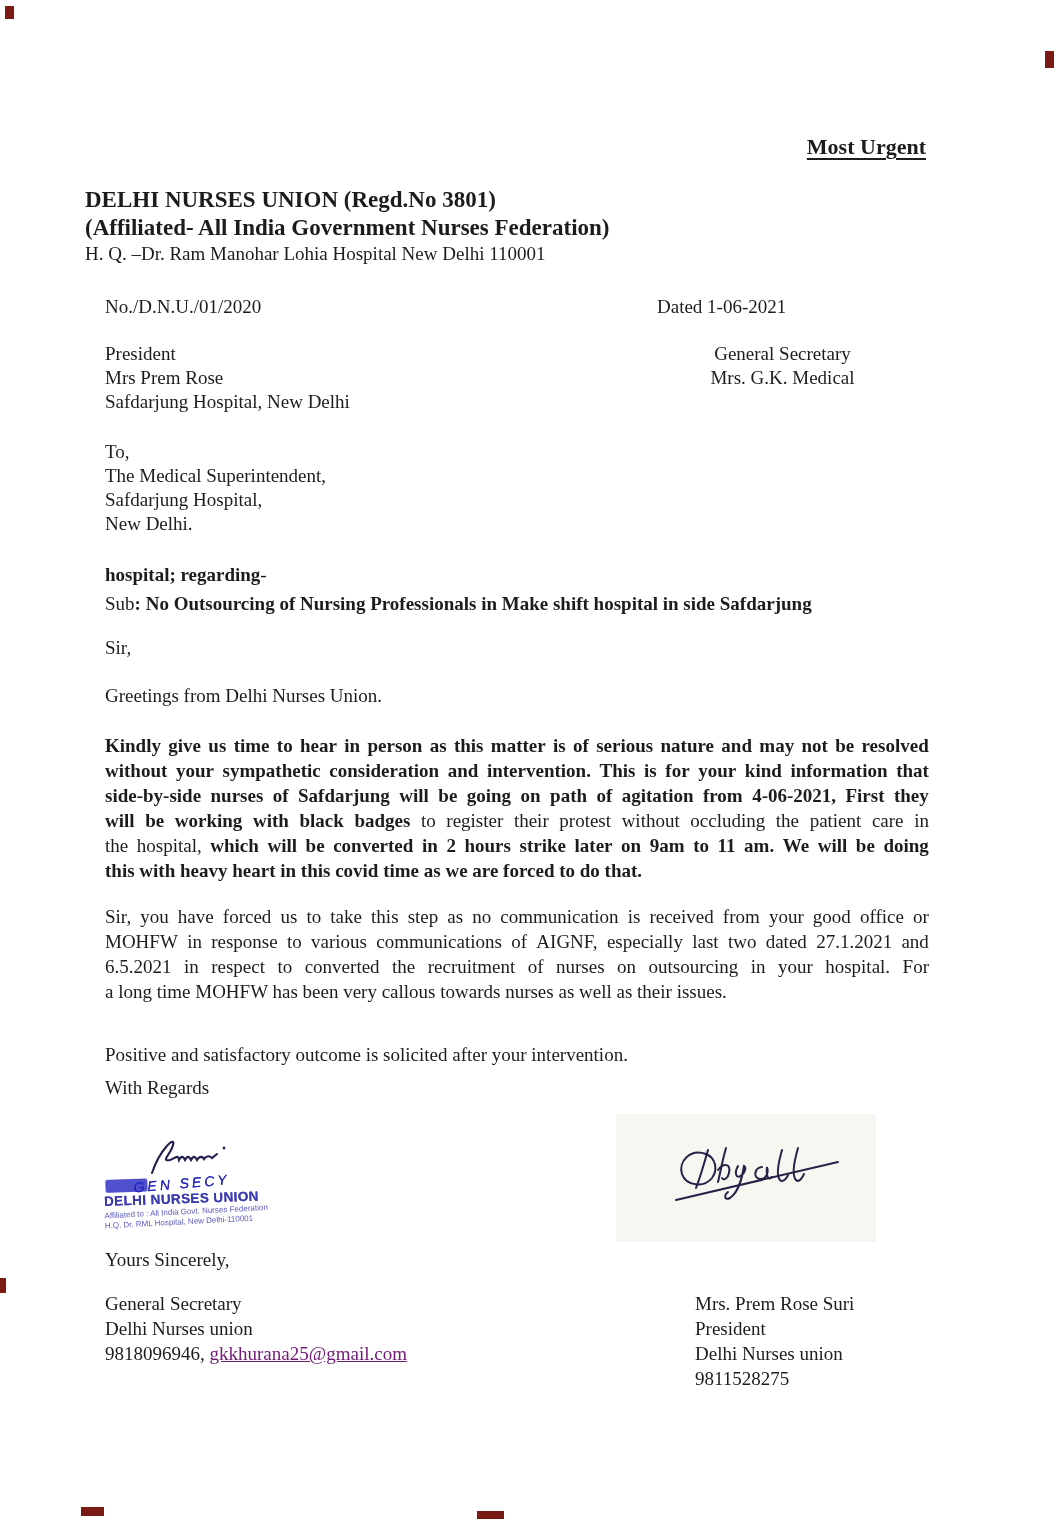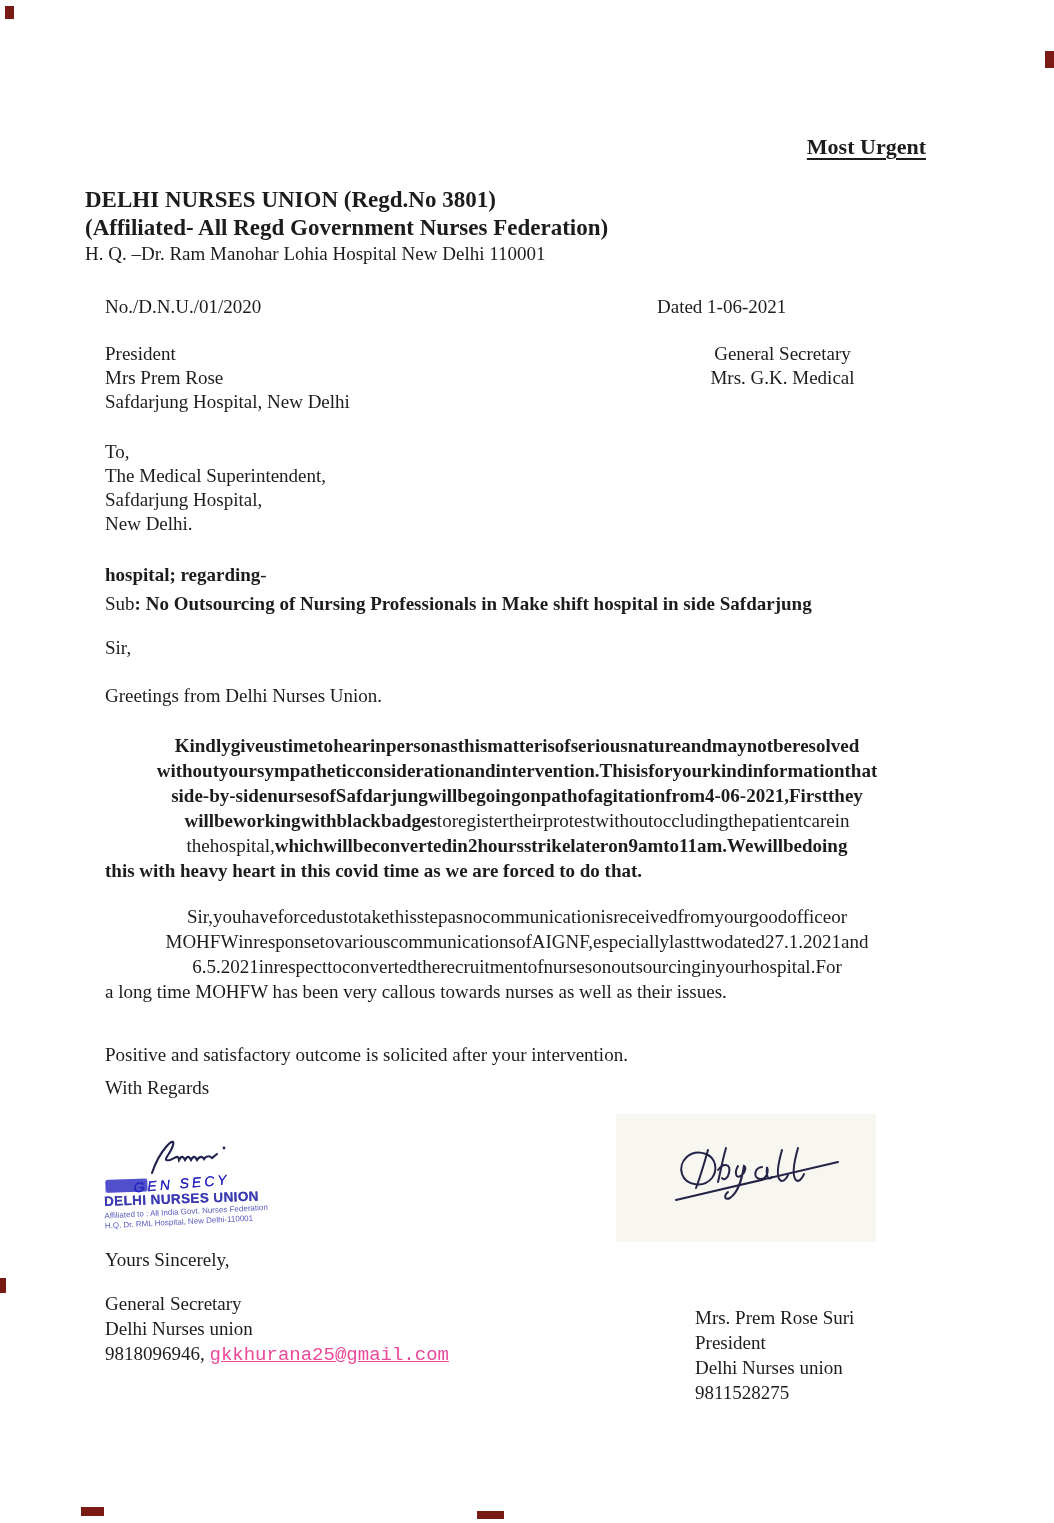--- a/index.html
+++ b/index.html
@@ -28,39 +28,39 @@
   .subject{top:560px;left:105px;width:826px;line-height:29px;}
   .sir{top:637px;left:105px;}
   .greeting{top:685px;left:105px;}
   .para1{top:733px;left:105px;width:824px;line-height:25px;}
   .para2{top:904px;left:105px;width:824px;line-height:25px;}
   .outcome{top:1027px;left:105px;margin-top:17px;}
   .regards{top:1077px;left:105px;}
   .closing{top:1249px;left:105px;}
   
   .pline{white-space:pre;}
-  .fline{display:flex;justify-content:center;white-space:pre;}
+  .fline{display:flex;justify-content:space-between;white-space:pre;}
   .fline span{flex:0 0 auto;}
   
   .sig-patch{left:616px;top:1114px;width:260px;height:128px;background:#f8f6f1;}
   .leftsig{left:146px;top:1133px;}
   .rightsig{left:670px;top:1140px;}
   .stamp{left:104px;top:1175px;width:170px;color:#3b3bb2;transform:rotate(-2deg);
     font-family:"Liberation Sans","DejaVu Sans",sans-serif;line-height:1.05;}
   .stamp-smudge{position:absolute;left:2px;top:2px;width:42px;height:13px;
     background:#2525c0;opacity:.8;border-radius:2px;filter:blur(.6px);}
   .stamp-gensecy{position:relative;margin-left:30px;font-style:italic;font-size:14px;
     letter-spacing:3px;color:#2525c0;transform:rotate(-3deg);text-shadow:0 0 .6px currentColor;}
   .stamp-org{font-weight:bold;font-size:13.5px;letter-spacing:.4px;margin-top:2px;
     text-shadow:0 0 .6px currentColor;}
   .stamp-small{font-size:8px;opacity:.85;margin-top:2px;transform:rotate(-1deg);}
   
   .sigblock-left{top:1291px;left:105px;line-height:25px;}
-  .sigblock-right{top:1291px;left:695px;line-height:25px;margin-top:14px;}
-  .email-link{color:#ec4899;text-decoration:underline;cursor:pointer;font-family:Liberation Mono, monospace;}
+  .sigblock-right{top:1291px;left:695px;line-height:25px;}
+  .email-link{color:#701a75;text-decoration:underline;cursor:pointer;}
   
   .mark{position:absolute;background:#7a1a14;}
   .mk1{left:5px;top:6px;width:9px;height:13px;}
   .mk2{left:1045px;top:51px;width:9px;height:17px;}
   .mk3{left:0px;top:1278px;width:6px;height:15px;}
   .mk4{left:81px;top:1507px;width:23px;height:9px;}
   .mk5{left:477px;top:1511px;width:27px;height:8px;}
 </style>
 </head>
 <body>
@@ -68,21 +68,21 @@
 <div class="page">
 
   <div class="mark mk1"></div>
   <div class="mark mk2"></div>
   <div class="mark mk3"></div>
   <div class="mark mk4"></div>
   <div class="mark mk5"></div>
 
   <div class="abs urgency">Most Urgent</div>
   <div class="abs title-box t1">DELHI NURSES UNION (Regd.No 3801)</div>
-  <div class="abs title-box t2">(Affiliated- All Regd Government Nurses Federation)</div>
+  <div class="abs title-box t2">(Affiliated- All India Government Nurses Federation)</div>
   <div class="abs title-box t3">H. Q. –Dr. Ram Manohar Lohia Hospital New Delhi 110001</div>
 
   <div class="abs ref">No./D.N.U./01/2020</div>
   <div class="abs date">Dated 1-06-2021</div>
 
   <div class="abs pres">
     <div>President</div>
     <div>Mrs Prem Rose</div>
     <div>Safdarjung Hospital, New Delhi</div>
   </div>

